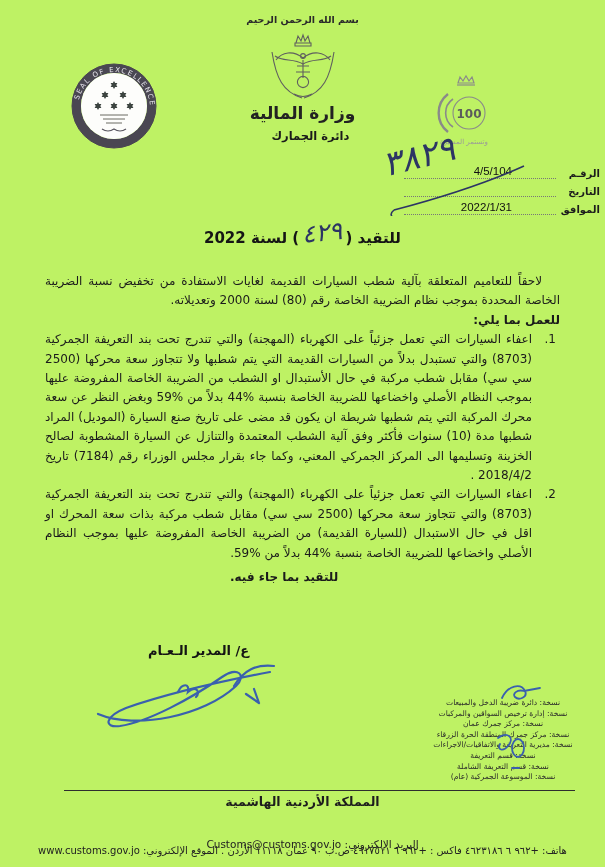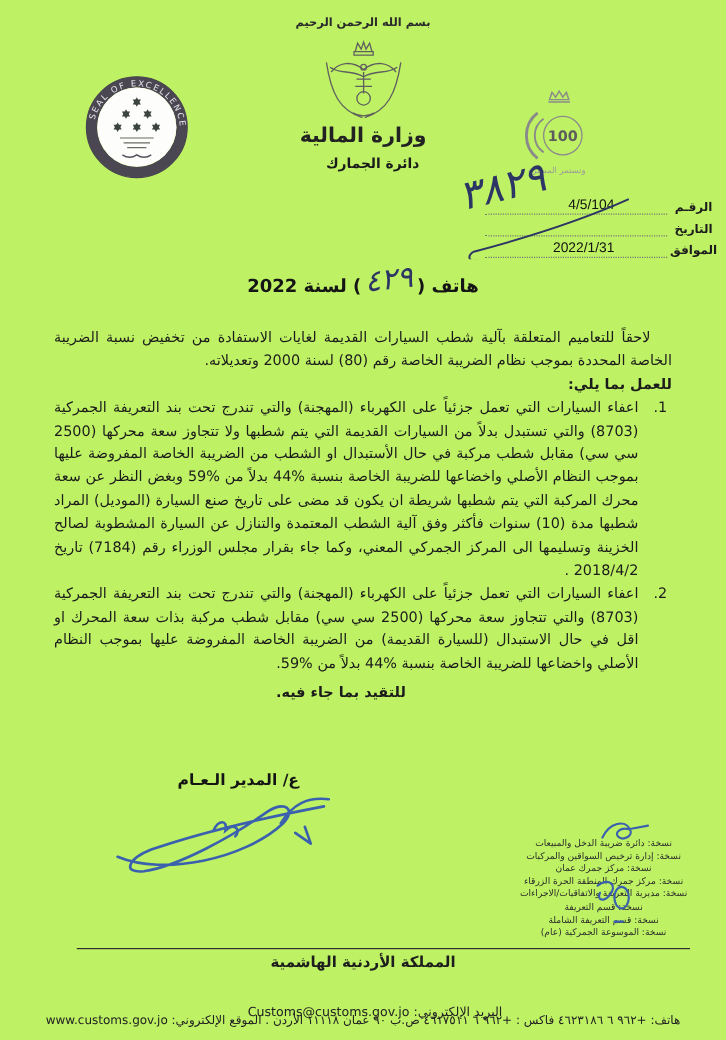--- a/index.html
+++ b/index.html
@@ -13,21 +13,21 @@
   
   .bismillah{top:14px;font-size:9.5px;font-weight:bold;color:#2a2a2a;letter-spacing:1px;}
   .ministry{top:103px;font-size:17px;font-weight:bold;color:#222;}
   .dept{top:129px;font-size:11.5px;font-weight:bold;color:#1a1a1a;padding-left:16px;}
   .coat{top:32px;left:263px;}
   .seal{top:62px;left:70px;}
   .cent{top:70px;left:424px;}
   
   .refblock{top:161px;left:400px;width:200px;direction:rtl;}
   .refrow{display:flex;align-items:flex-end;height:18px;direction:rtl;}
-  .reflabel{font-size:10px;font-weight:bold;color:#1c1c1c;width:44px;flex:none;text-align:center;}
+  .reflabel{font-size:10px;font-weight:bold;color:#1c1c1c;width:44px;flex:none;}
   .refdots{flex:1;border-bottom:1px dotted #777;position:relative;height:14px;margin-left:4px;}
   .refval{position:absolute;right:44px;bottom:1px;font-size:11.5px;color:#111;
           font-family:Liberation Sans, sans-serif;white-space:nowrap;direction:ltr;}
   .hand-ref{top:136px;left:382px;font-size:34px;color:#2c3564;letter-spacing:7px;
             transform:rotate(-14deg);font-style:italic;direction:rtl;}
   
   .title{top:222px;font-size:15px;font-weight:bold;direction:rtl;color:#151515;}
   .hand-num{display:inline-block;font-size:25px;font-weight:normal;font-style:italic;
             color:#2c3564;transform:rotate(-6deg) translateY(-2px);margin:0 3px;line-height:1;}
   
@@ -137,21 +137,21 @@
         <span class="refval">2022/1/31</span>
       </span>
     </div>
   </div>
 
   <div class="abs hand-ref">٣٨٢٩</div>
   <svg class="abs" style="top:158px;left:386px;" width="150" height="58" viewBox="0 0 150 58">
     <path d="M8,52 C46,42 98,26 138,8 M8,52 c-5,4 -3,9 4,7" stroke="#2c3564" fill="none" stroke-width="1.6"></path>
   </svg>
 
-  <div class="abs ctr title"><span>هاتف (</span><span class="hand-num">٤٢٩</span><span>) لسنة 2022</span></div>
+  <div class="abs ctr title"><span>للتقيد (</span><span class="hand-num">٤٢٩</span><span>) لسنة 2022</span></div>
 
   <div class="abs bodyblock">
     <div class="intro">لاحقاً للتعاميم المتعلقة بآلية شطب السيارات القديمة لغايات الاستفادة من تخفيض نسبة الضريبة الخاصة المحددة بموجب نظام الضريبة الخاصة رقم (80) لسنة 2000 وتعديلاته.</div>
     <div class="directive">للعمل بما يلي:</div>
     <div class="olist">
       <div class="oitem">
         <span class="onum">1.</span>
         <span class="otext">اعفاء السيارات التي تعمل جزئياً على الكهرباء (المهجنة) والتي تندرج تحت بند التعريفة الجمركية (8703) والتي تستبدل بدلاً من السيارات القديمة التي يتم شطبها ولا تتجاوز سعة محركها (2500 سي سي) مقابل شطب مركبة في حال الأستبدال او الشطب من الضريبة الخاصة المفروضة عليها بموجب النظام الأصلي واخضاعها للضريبة الخاصة بنسبة %44 بدلاً من %59 وبغض النظر عن سعة محرك المركبة التي يتم شطبها شريطة ان يكون قد مضى على تاريخ صنع السيارة (الموديل) المراد شطبها مدة (10) سنوات فأكثر وفق آلية الشطب المعتمدة والتنازل عن السيارة المشطوبة لصالح الخزينة وتسليمها الى المركز الجمركي المعني، وكما جاء بقرار مجلس الوزراء رقم (7184) تاريخ 2018/4/2 .</span>
       </div>
       <div class="oitem">

